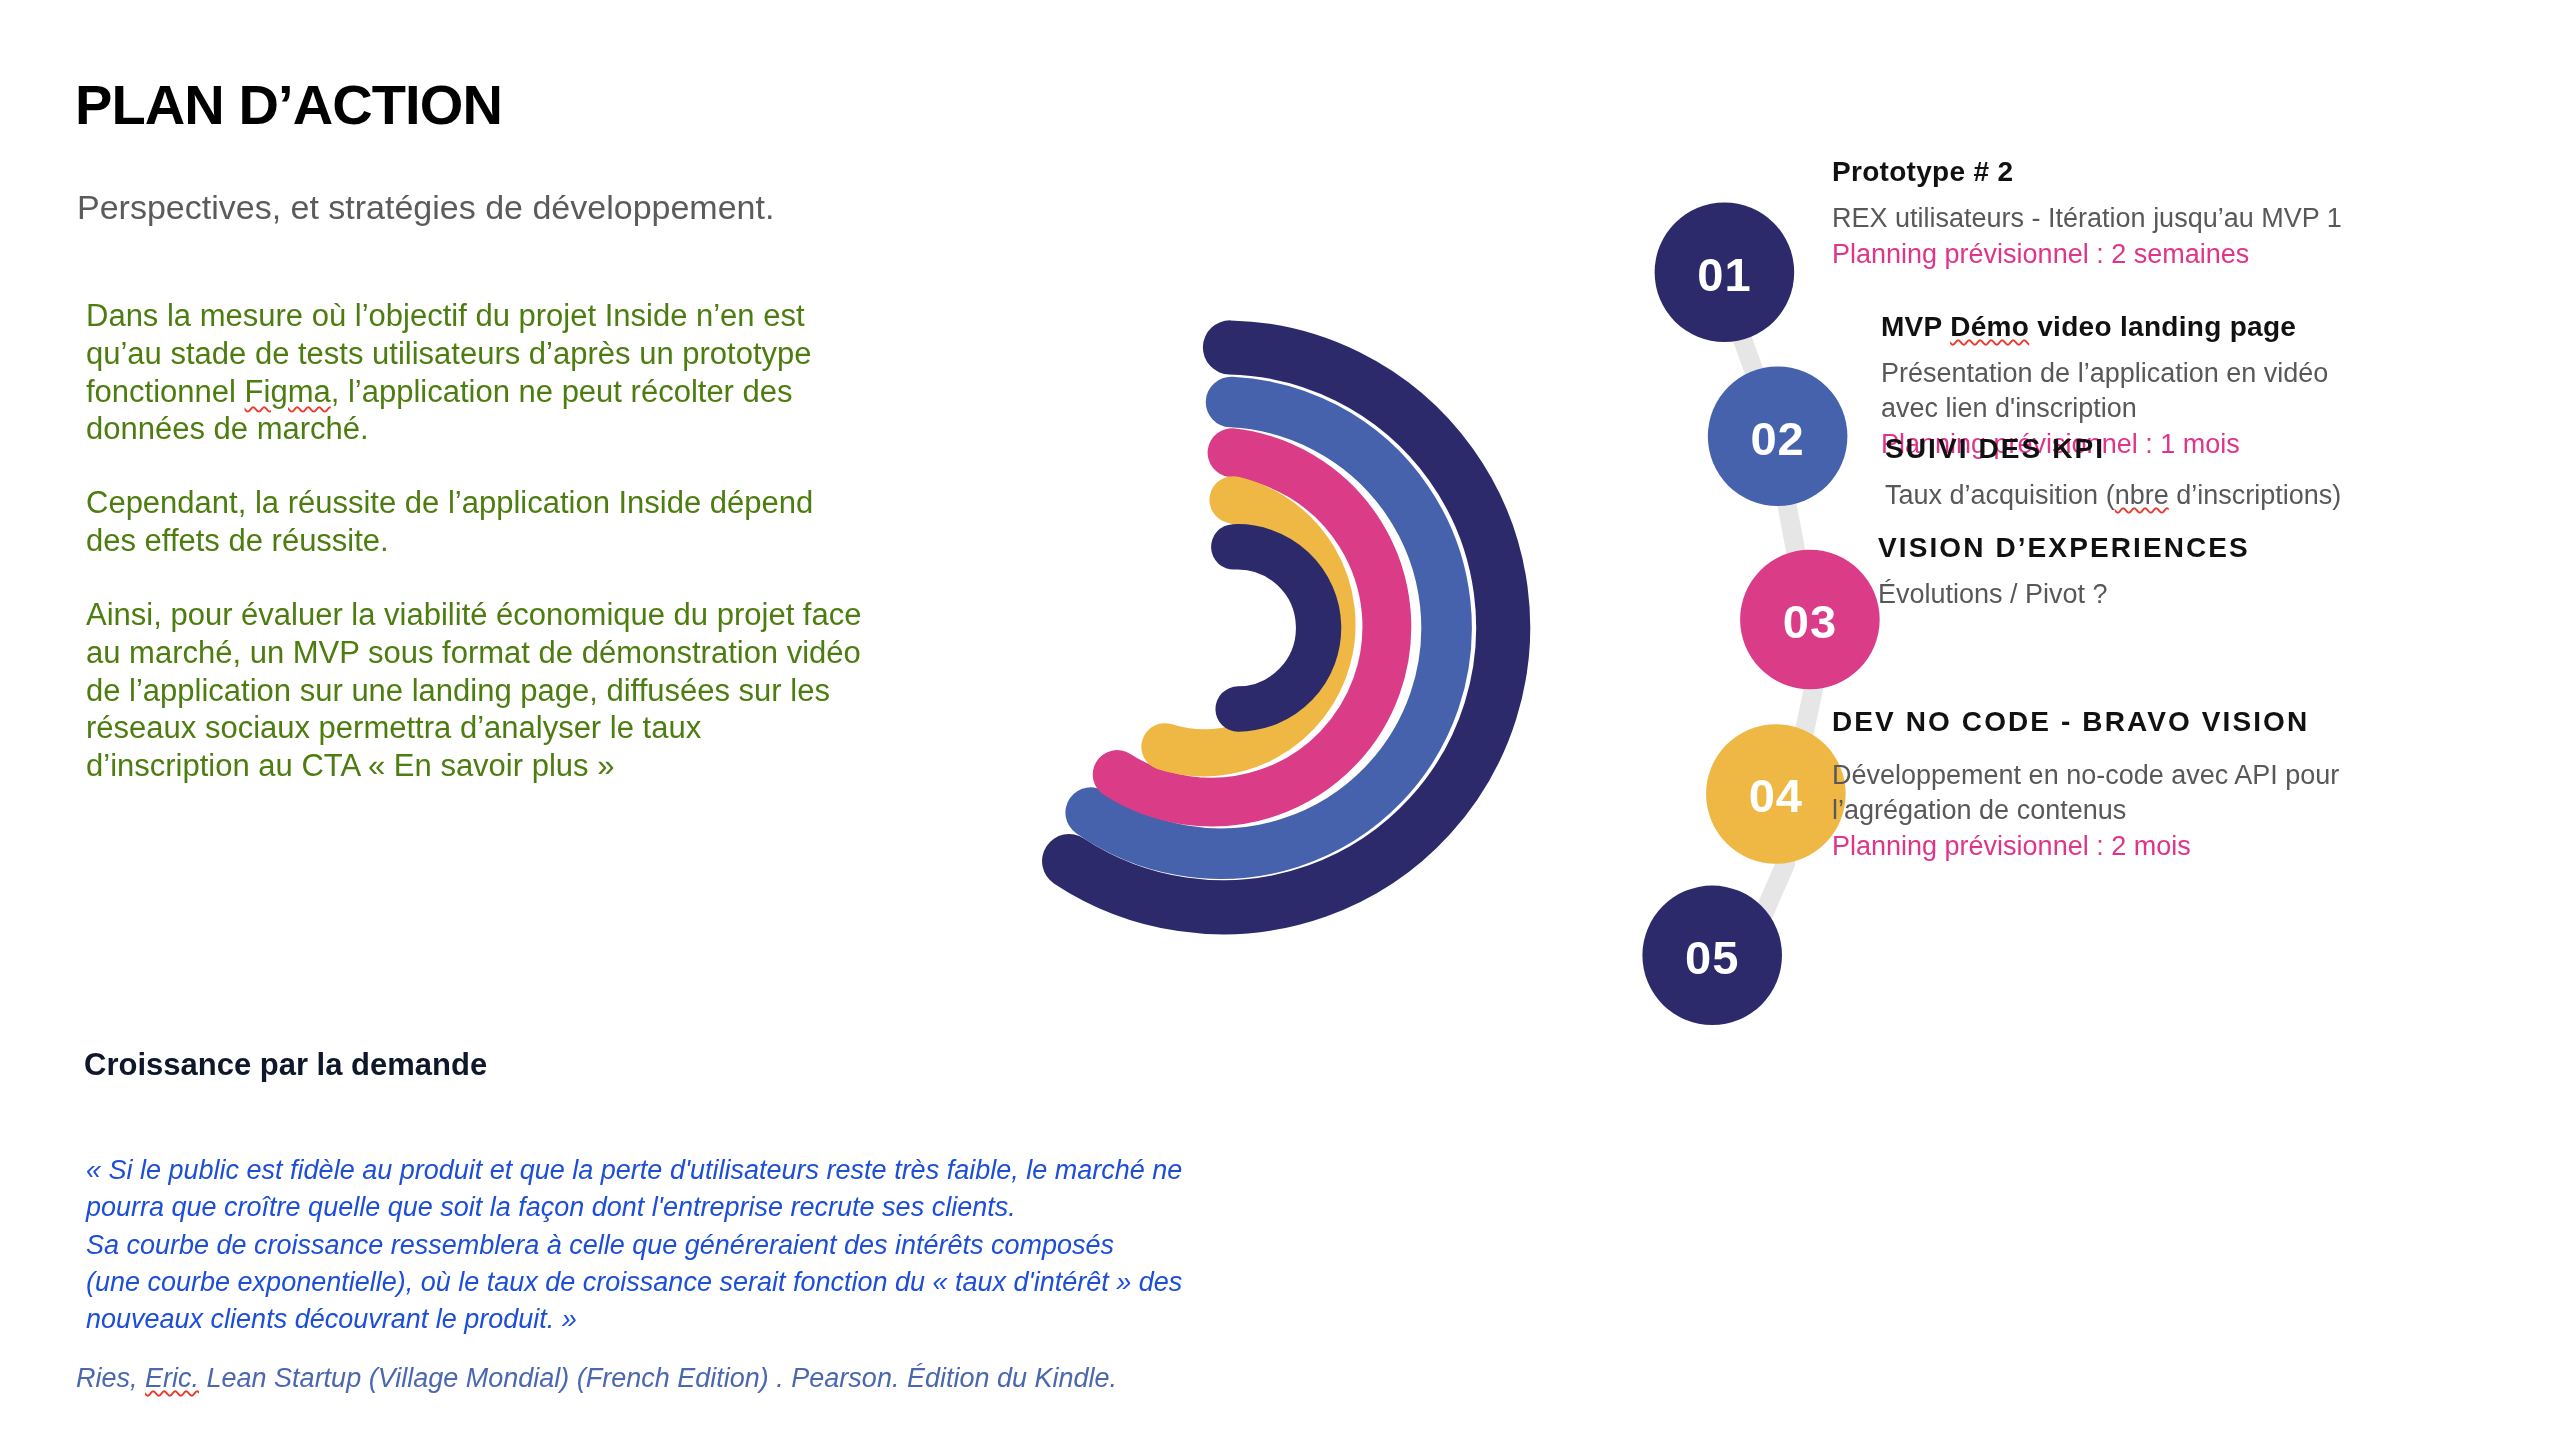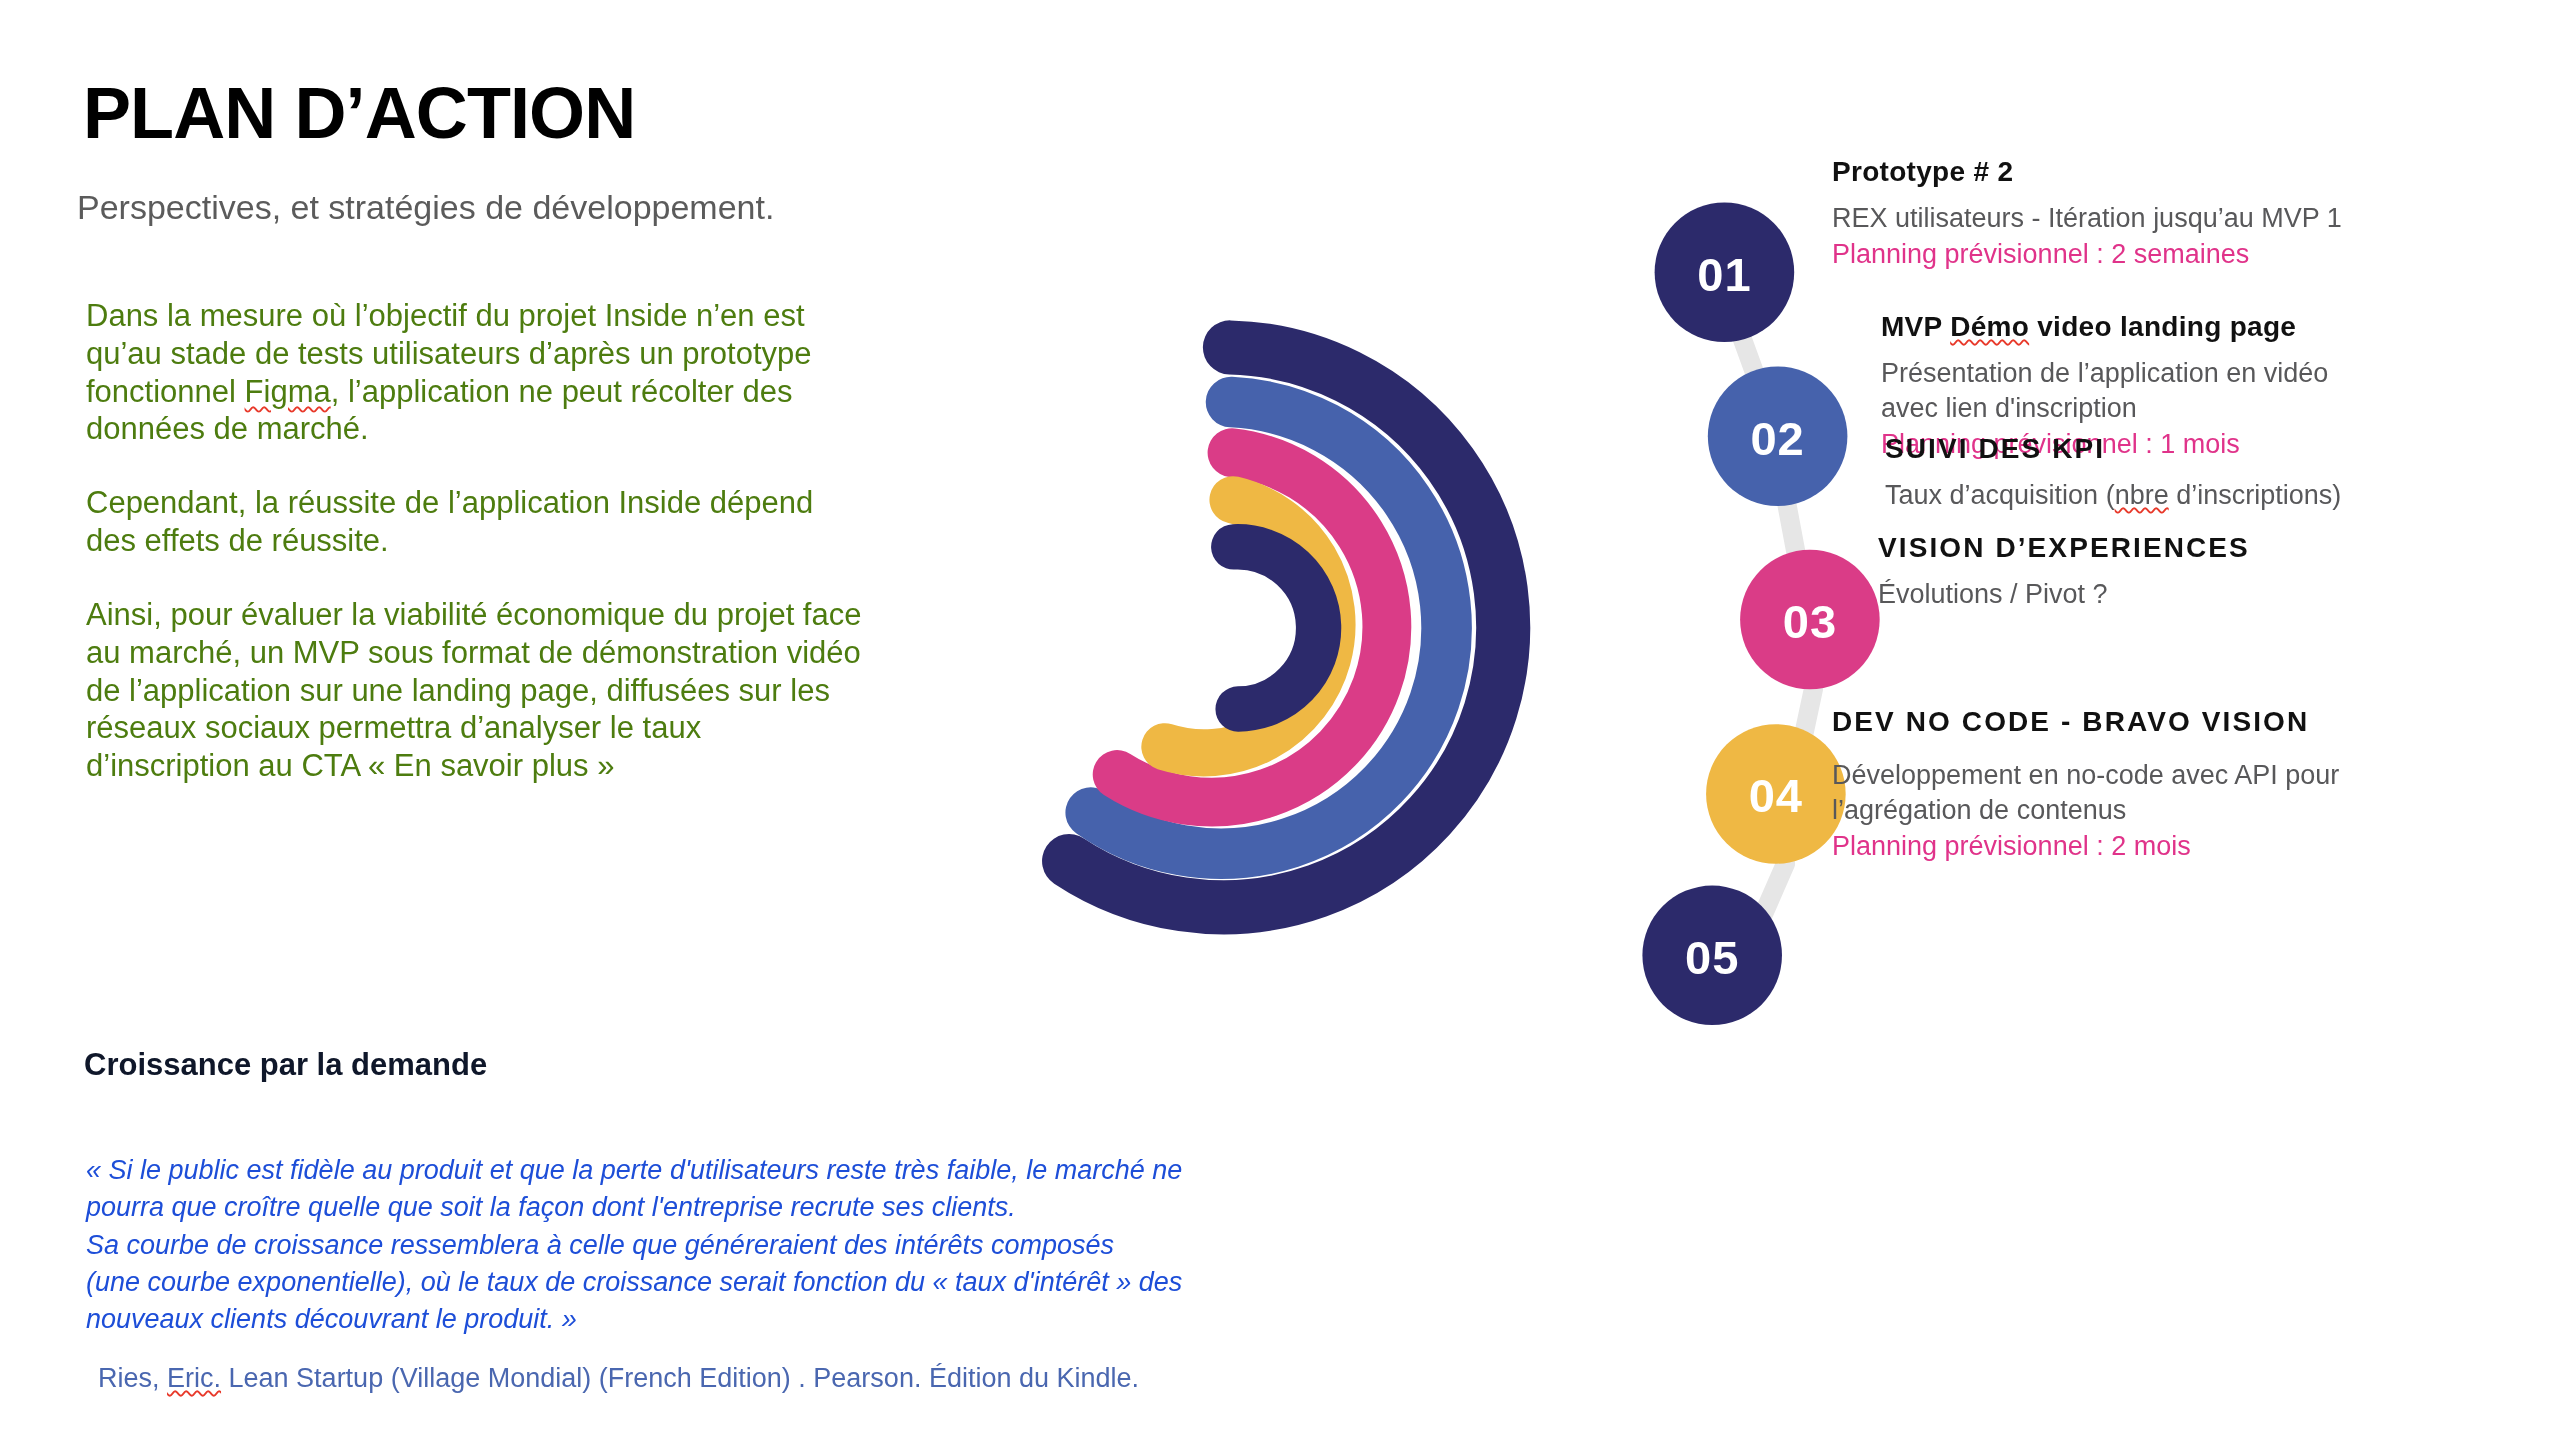--- a/index.html
+++ b/index.html
@@ -5,22 +5,22 @@
   html,body{margin:0;padding:0;background:#ffffff;}
   body{
     width:2576px;height:1442px;position:relative;overflow:hidden;
     font-family:"Liberation Sans", sans-serif;
     -webkit-font-smoothing:antialiased;
   }
   .slide{position:absolute;inset:0;background:#fff;}
 
   
   #page-title{
-    position:absolute;left:83px;top:77px;
-    font-size:72px;line-height:1.0;font-weight:bold;
+    position:absolute;left:75px;top:77px;
+    font-size:56px;line-height:1.0;font-weight:bold;
     letter-spacing:-0.9px;color:#000;white-space:nowrap;
   }
   #subtitle{
     position:absolute;left:77px;top:188px;
     font-size:34px;color:#5b5b5b;white-space:nowrap;
   }
   #intro{
     position:absolute;left:86px;top:297px;width:785px;
     font-size:31px;line-height:1.22;color:#4d7c0f;
   }
@@ -36,22 +36,22 @@
   #growth-heading{
     position:absolute;left:84px;top:1047px;
     font-size:31px;font-weight:bold;color:#0f172a;white-space:nowrap;
   }
   #quote{
     position:absolute;left:86px;top:1152px;width:1361px;
     font-size:27px;line-height:1.38;font-style:italic;color:#1d4ed8;
   }
   #quote .blk{margin:0;}
   #citation{
-    position:absolute;left:98px;top:1361px;width:1361px;
-    font-size:27px;line-height:1.3;color:#4a67b0;
+    position:absolute;left:76px;top:1361px;width:1361px;
+    font-size:27px;line-height:1.3;font-style:italic;color:#4a67b0;
   }
 
   
   #spiral{position:absolute;left:768px;top:157px;width:942px;height:942px;}
 
   
   #timeline{position:absolute;left:1623px;top:131px;width:953px;height:1134px;}
   .tl-svg{position:absolute;left:0;top:0;}
   .badge-num{
     fill:#ffffff;font-family:"Liberation Sans", sans-serif;

